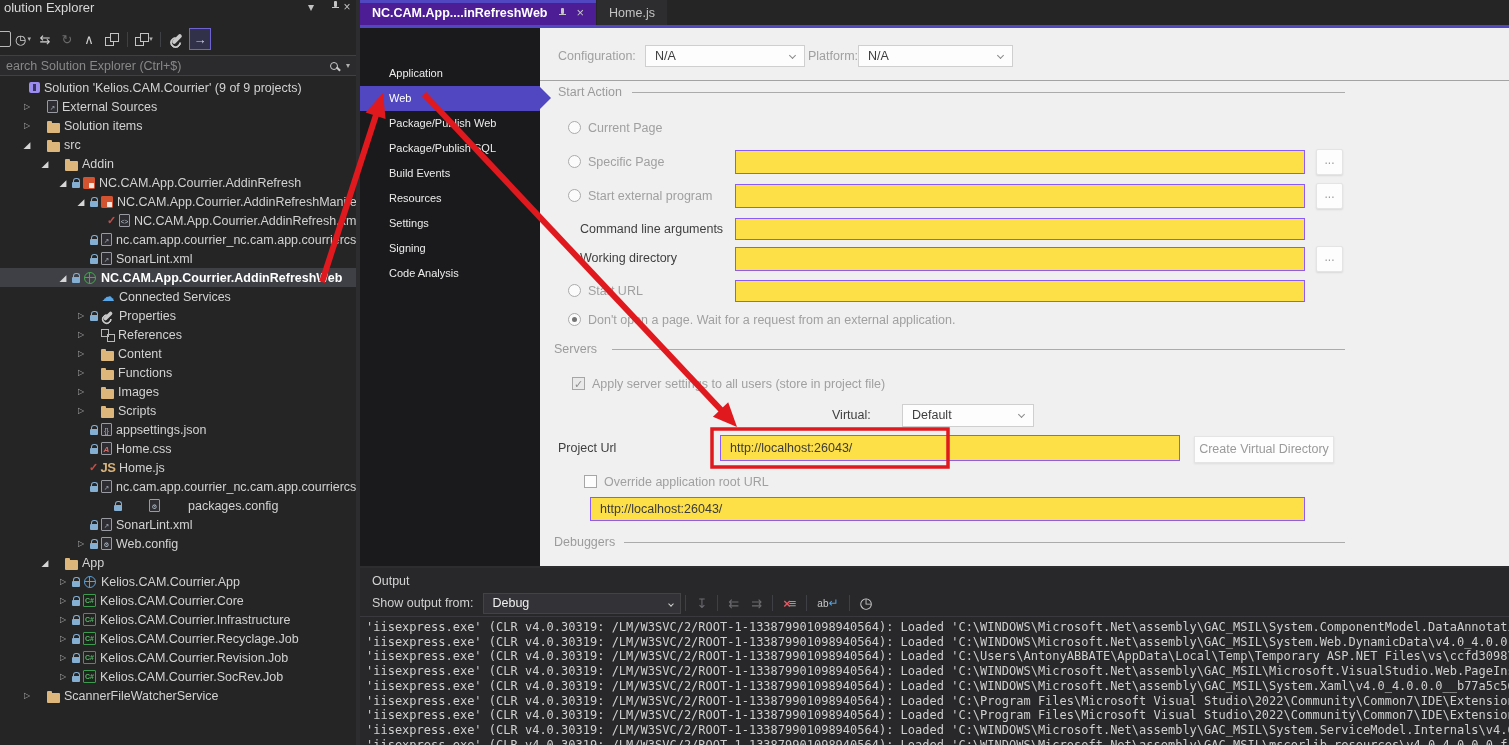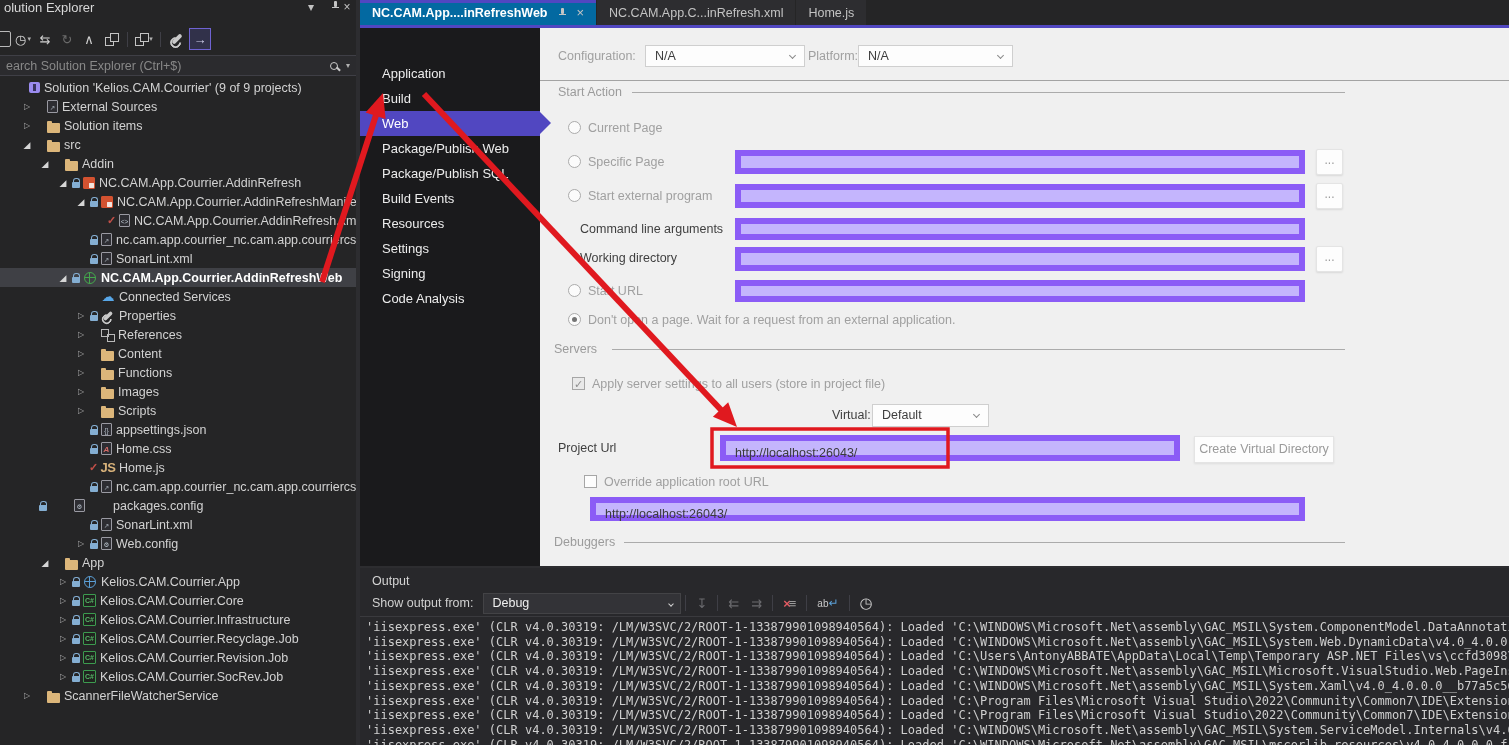--- a/index.html
+++ b/index.html
@@ -72,47 +72,47 @@
   .ico-wrench .wrenchi{transform:rotate(-45deg) scale(.9)}
   .ico-references{position:relative;width:13px;height:13px}
   .ico-references::before,.ico-references::after{content:"";position:absolute;width:6px;height:6px;border:1.2px solid #b9b9b9}
   .ico-references::before{left:0;top:1px}
   .ico-references::after{left:6px;top:6px}
 
   
   .tabbar{position:absolute;left:360px;top:0;right:0;height:25px;background:var(--dark);display:flex}
   .tab{height:25px;display:flex;align-items:center;padding:0 12px;background:#2d2d30;color:#c3c3c3;
        font-size:12.5px;margin-right:1px;white-space:nowrap}
-  .tab.active{background:#0369a1;color:#fff;font-weight:bold;box-shadow:inset 0 3px 0 var(--accent)}
+  .tab.active{background:#4c1d95;color:#fff;font-weight:bold;box-shadow:inset 0 3px 0 var(--accent)}
   .pin-icon{width:9px;height:10px;margin-left:11px;position:relative;display:inline-block}
   .pin-icon::before{content:"";position:absolute;left:3px;top:0;width:3px;height:6px;background:#c5c5c5;border-radius:1px}
   .pin-icon::after{content:"";position:absolute;left:1px;top:6px;width:7px;height:1.4px;background:#c5c5c5}
   .tab-close{margin-left:9px;color:#c5c5c5;font-size:13px;font-weight:normal}
   .purple-strip{position:absolute;left:360px;top:25px;right:0;height:3px;background:var(--accent)}
 
   .docbody{position:absolute;left:360px;top:28px;right:0;height:538px;background:var(--darker)}
   .propnav{position:absolute;left:0;top:0;width:180px;height:100%;background:var(--darker);padding-top:33px;z-index:2}
-  .nav-item{height:25px;line-height:25px;padding-left:22px;color:#ececec;font-size:13px;position:relative;white-space:nowrap;cursor:default}
+  .nav-item{height:25px;line-height:25px;padding-left:29px;color:#ececec;font-size:11px;position:relative;white-space:nowrap;cursor:default}
   .nav-item.sel{background:var(--accent);color:#fff}
   .nav-item.sel::after{content:"";position:absolute;right:-11px;top:1px;
       border-top:11.5px solid transparent;border-bottom:11.5px solid transparent;border-left:11px solid var(--accent)}
 
   .form{position:absolute;left:180px;top:0;right:0;height:100%;background:var(--formbg);overflow:hidden;color:#3f3f3f;font-size:12.5px}
   .flbl{position:absolute;color:#a0a0a0;white-space:nowrap}
   .flbl.dk{color:#3f3f3f}
   .sect{position:absolute;color:#9b9b9b}
   .gline{position:absolute;height:1px;background:#ababab}
   .hr1{position:absolute;left:0;right:0;top:52px;height:1px;background:#a3a3a3}
   .selbox{position:absolute;background:#fdfdfd;border:1px solid #cfcfcf;color:#3d3d3d;line-height:20px;padding:0 9px;white-space:nowrap}
   .chev{position:absolute;right:9px;top:7px;width:5px;height:5px;border:solid #8a8a8a;border-width:0 1.4px 1.4px 0;transform:rotate(45deg)}
   .radio{position:absolute;width:13px;height:13px;border-radius:50%;border:1px solid #ababab;background:#fbfbfb}
   .radio.on::after{content:"";position:absolute;inset:3px;border-radius:50%;background:#747474}
   .cb{position:absolute;width:13px;height:13px;border:1px solid #a6a6a6;background:#fdfdfd;font-size:11px;line-height:12px;text-align:center;color:#8f8f8f}
   .cb.on::after{content:"✓"}
-  .inp{position:absolute;background:#c4b5fd;border:6px solid #8b5cf6}
+  .inp{position:absolute;background:#fde047;border:1px solid #8b5cf6}
   .inp.val{color:#3b3b3b;line-height:24px;padding:0 9px}
   .dots{position:absolute;width:27px;height:26px;background:#fdfdfd;border:1px solid #e4e4e4;border-radius:2px;color:#9a9a9a;
         text-align:center;line-height:21px;font-size:12px;box-shadow:0 1px 2px rgba(0,0,0,.10)}
   .btn{position:absolute;background:#fdfdfd;border:1px solid #e4e4e4;color:#9a9a9a;text-align:center;line-height:25px;box-shadow:0 1px 2px rgba(0,0,0,.08)}
 
   
   .output{position:absolute;left:360px;top:568px;right:0;bottom:0;background:#28282b;color:#cfcfcf;overflow:hidden}
   .out-title{padding:6px 0 0 12px;font-size:12.5px;color:#d4d4d4}
   .out-toolbar{display:flex;align-items:center;height:27px;margin-top:2px;border-bottom:1px solid #3a3a3e}
   .out-lbl{margin-left:12px;font-size:12.5px;color:#d0d0d0;white-space:nowrap}
@@ -358,21 +358,21 @@
         <div class="trow" style="padding-left: 75px;">
           <span class="exp"></span>
           <span class="st">
             <span class="ico-lock"></span>
           </span>
           <span class="ico ico-ref-file filebox">
             <span class="fg">↗</span>
           </span>
           <span class="lbl">nc.cam.app.courrier_nc.cam.app.courriercsharp.ru</span>
         </div>
-        <div class="trow" style=" gap: 24px;">
+        <div class="trow" style="padding-left: 75px; gap: 24px;">
           <span class="exp"></span>
           <span class="st">
             <span class="ico-lock"></span>
           </span>
           <span class="ico ico-config-file filebox">
             <span class="fg">⚙</span>
           </span>
           <span class="lbl">packages.config</span>
         </div>
         <div class="trow" style="padding-left: 75px;">
@@ -464,32 +464,28 @@
       </div>
   </aside>
 
   <div class="tabbar">
       <div class="tab active">
         <span class="tab-label">NC.CAM.App....inRefreshWeb</span>
         <span class="pin-icon"></span>
         <span class="tab-close">×</span>
       </div>
       <div class="tab">
-        <span class="tab-label">NC.CAM.App.C...inRefresh.xml</span>
-      </div>
-      <div class="tab">
         <span class="tab-label">Home.js</span>
       </div>
     </div>
   <div class="purple-strip"></div>
 
   <div class="docbody">
     <nav class="propnav">
         <div class="nav-item">Application</div>
-        <div class="nav-item">Build</div>
         <div class="nav-item sel">Web</div>
         <div class="nav-item">Package/Publish Web</div>
         <div class="nav-item">Package/Publish SQL</div>
         <div class="nav-item">Build Events</div>
         <div class="nav-item">Resources</div>
         <div class="nav-item">Settings</div>
         <div class="nav-item">Signing</div>
         <div class="nav-item">Code Analysis</div>
       </nav>
     <section class="form">
@@ -533,21 +529,21 @@
       <span class="radio on" style="left:28px;top:285px"></span>
       <span class="flbl" style="left:48px;top:285px">Don't open a page.  Wait for a request from an external application.</span>
 
       <span class="sect" style="left:14px;top:314px">Servers</span>
       <div class="gline" style="left:72px;top:321px;right:164px"></div>
 
       <span class="cb on" style="left:32px;top:349px;background:#e9e9e9"></span>
       <span class="flbl" style="left:52px;top:349px">Apply server settings to all users (store in project file)</span>
 
       <span class="flbl dk" style="left:292px;top:380px">Virtual:</span>
-      <div class="selbox" style="left:332px;top:376px;width:117px;height:23px;line-height:21px">
+      <div class="selbox" style="left:362px;top:376px;width:132px;height:23px;line-height:21px">
         <span>Default</span><span class="chev"></span>
       </div>
 
       <span class="flbl dk" style="left:18px;top:413px">Project Url</span>
       <div class="inp val" style="left:180px;top:407px;width:460px;height:26px">http://localhost:26043/</div>
       <div class="btn" style="left:654px;top:408px;width:140px;height:27px">Create Virtual Directory</div>
 
       <span class="cb" style="left:44px;top:447px"></span>
       <span class="flbl" style="left:64px;top:447px">Override application root URL</span>
 

